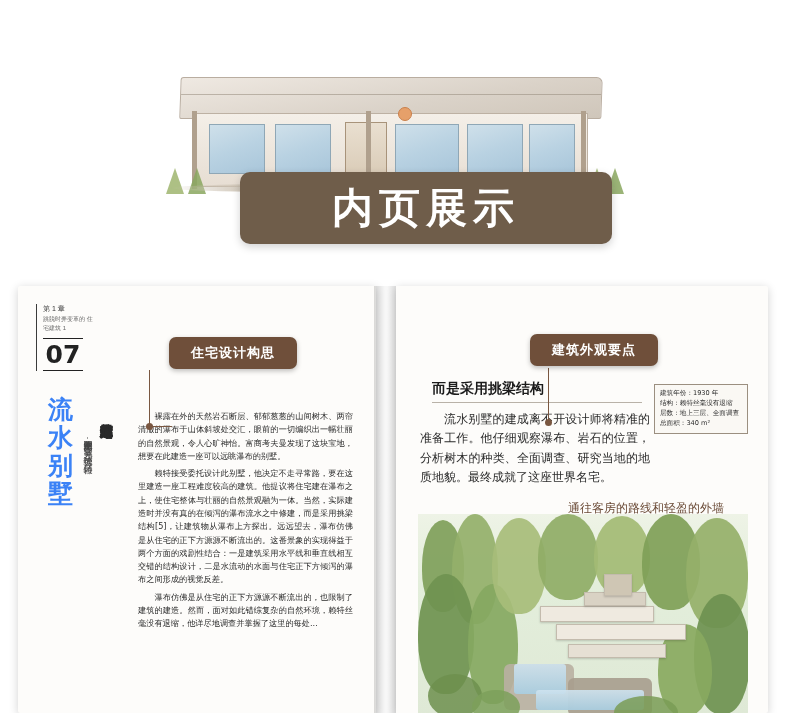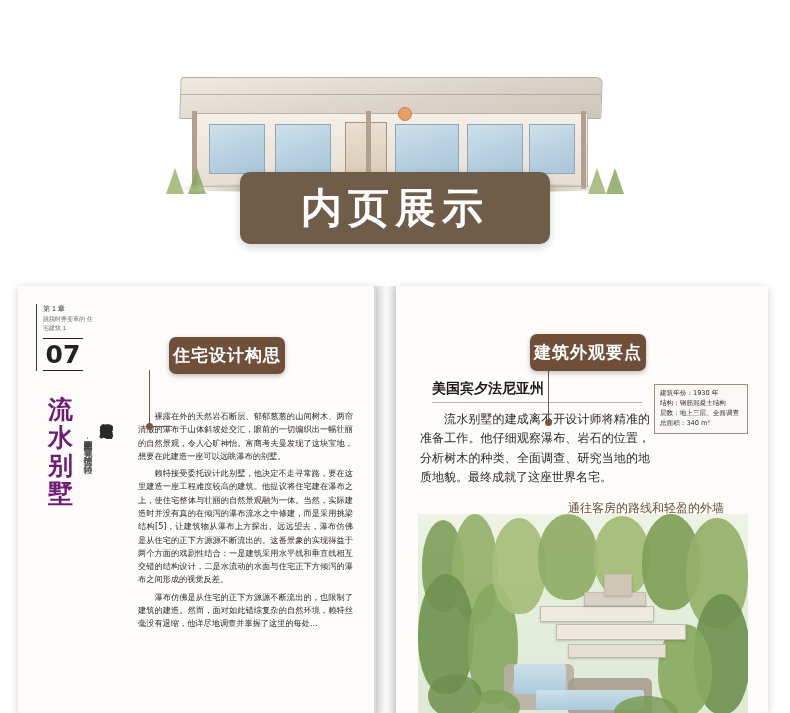--- a/index.html
+++ b/index.html
@@ -70,21 +70,21 @@
     position:absolute;bottom:-4px;width:0;height:0;
     border-left:9px solid transparent;border-right:9px solid transparent;
     border-bottom:26px solid #9fb56f;opacity:.85;
   }
   .pl1{left:-4px;}
   .pl2{left:18px;border-bottom-color:#8aa75f;}
   .pl3{left:418px;}
   .pl4{left:436px;border-bottom-color:#8aa75f;}
 
   .hero-banner{
-    position:absolute;left:240px;top:172px;width:310px;height:72px;
+    position:absolute;left:240px;top:172px;width:372px;height:72px;
     background:#6f5d4a;
     border-radius:10px;
     box-shadow:0 3px 8px rgba(0,0,0,.18);
     display:flex;align-items:center;justify-content:center;
   }
   .hero-banner span{
     color:#ffffff;font-size:41px;letter-spacing:6px;font-weight:bold;
     font-family:"DejaVu Sans", sans-serif;
   }
 
@@ -114,21 +114,21 @@
   .chap-line1{font-size:7px;color:#333;line-height:1.35;}
   .chap-line2{font-size:6px;color:#666;line-height:1.35;margin-top:2px;}
   .chap-num{
     margin-top:6px;font-size:25px;font-weight:bold;color:#222;
     border-top:1px solid #222;border-bottom:1px solid #222;
     text-align:center;width:40px;line-height:1.25;
     font-family:"DejaVu Sans", sans-serif;
   }
   .big-title{
     position:absolute;left:30px;top:110px;width:34px;
-    font-size:25px;font-weight:bold;color:#701a75;line-height:1.12;
+    font-size:25px;font-weight:bold;color:#3b82f6;line-height:1.12;
     letter-spacing:1px;
     font-family:"DejaVu Sans", sans-serif;
   }
   .sub-title{
     position:absolute;left:80px;top:128px;width:16px;
     font-size:13px;font-weight:bold;color:#2a2a2a;line-height:1.22;
     writing-mode:vertical-rl;
     font-family:"DejaVu Sans", sans-serif;
   }
   .sub-title2{
@@ -142,22 +142,22 @@
     font-family:"DejaVu Sans", sans-serif;
   }
   .body-col p{margin:0 0 4px 0;text-indent:2em;}
 
   
   .callout{
     position:absolute;
     background:#6f4f3a;
     color:#fff;
     border-radius:7px;
-    padding:7px 4px;
-    font-size:17px;font-weight:bold;letter-spacing:1px;
+    padding:7px 22px;
+    font-size:13px;font-weight:bold;letter-spacing:1px;
     box-shadow:0 2px 5px rgba(0,0,0,.25);
     font-family:"DejaVu Sans", sans-serif;
     white-space:nowrap;
   }
   .callout-1{left:169px;top:65px;}
   .callout-2{left:530px;top:62px;}
   .lead{
     position:absolute;border-left:1.5px solid #7a5741;border-bottom:1.5px solid #7a5741;
   }
   .lead-1{left:149px;top:98px;width:22px;height:56px;}
@@ -274,25 +274,25 @@
       <p>裸露在外的天然岩石断层、郁郁葱葱的山间树木、两帘清澈的瀑布于山体斜坡处交汇，眼前的一切编织出一幅壮丽的自然景观，令人心旷神怡。富商考夫曼发现了这块宝地，想要在此建造一座可以远眺瀑布的别墅。</p>
       <p>赖特接受委托设计此别墅，他决定不走寻常路，要在这里建造一座工程难度较高的建筑。他提议将住宅建在瀑布之上，使住宅整体与壮丽的自然景观融为一体。当然，实际建造时并没有真的在倾泻的瀑布流水之中修建，而是采用挑梁结构[5]，让建筑物从瀑布上方探出。远远望去，瀑布仿佛是从住宅的正下方源源不断流出的。这番景象的实现得益于两个方面的戏剧性结合：一是建筑采用水平线和垂直线相互交错的结构设计，二是水流动的水面与住宅正下方倾泻的瀑布之间形成的视觉反差。</p>
       <p>瀑布仿佛是从住宅的正下方源源不断流出的，也限制了建筑的建造。然而，面对如此错综复杂的自然环境，赖特丝毫没有退缩，他详尽地调查并掌握了这里的每处...</p>
     </div>
   </div>
 
   <div class="gutter"></div>
 
   <div class="page page-right">
 
-    <div class="r-head">美国宾夕法尼亚州</div>
+    <div class="r-head">而是采用挑梁结构</div>
 
     <div class="infobox">
       <div>建筑年份：1930 年</div>
-      <div>结构：钢筋混凝土结构</div>
+      <div>结构：赖特丝毫没有退缩</div>
       <div>层数：地上三层、全面调查</div>
       <div>总面积：340 m²</div>
     </div>
 
     <div class="r-body">
       <p>流水别墅的建成离不开设计师将精准的准备工作。他仔细观察瀑布、岩石的位置，分析树木的种类、全面调查、研究当地的地质地貌。最终成就了这座世界名宅。</p>
     </div>
 
     <div class="caption">通往客房的路线和轻盈的外墙</div>
 

